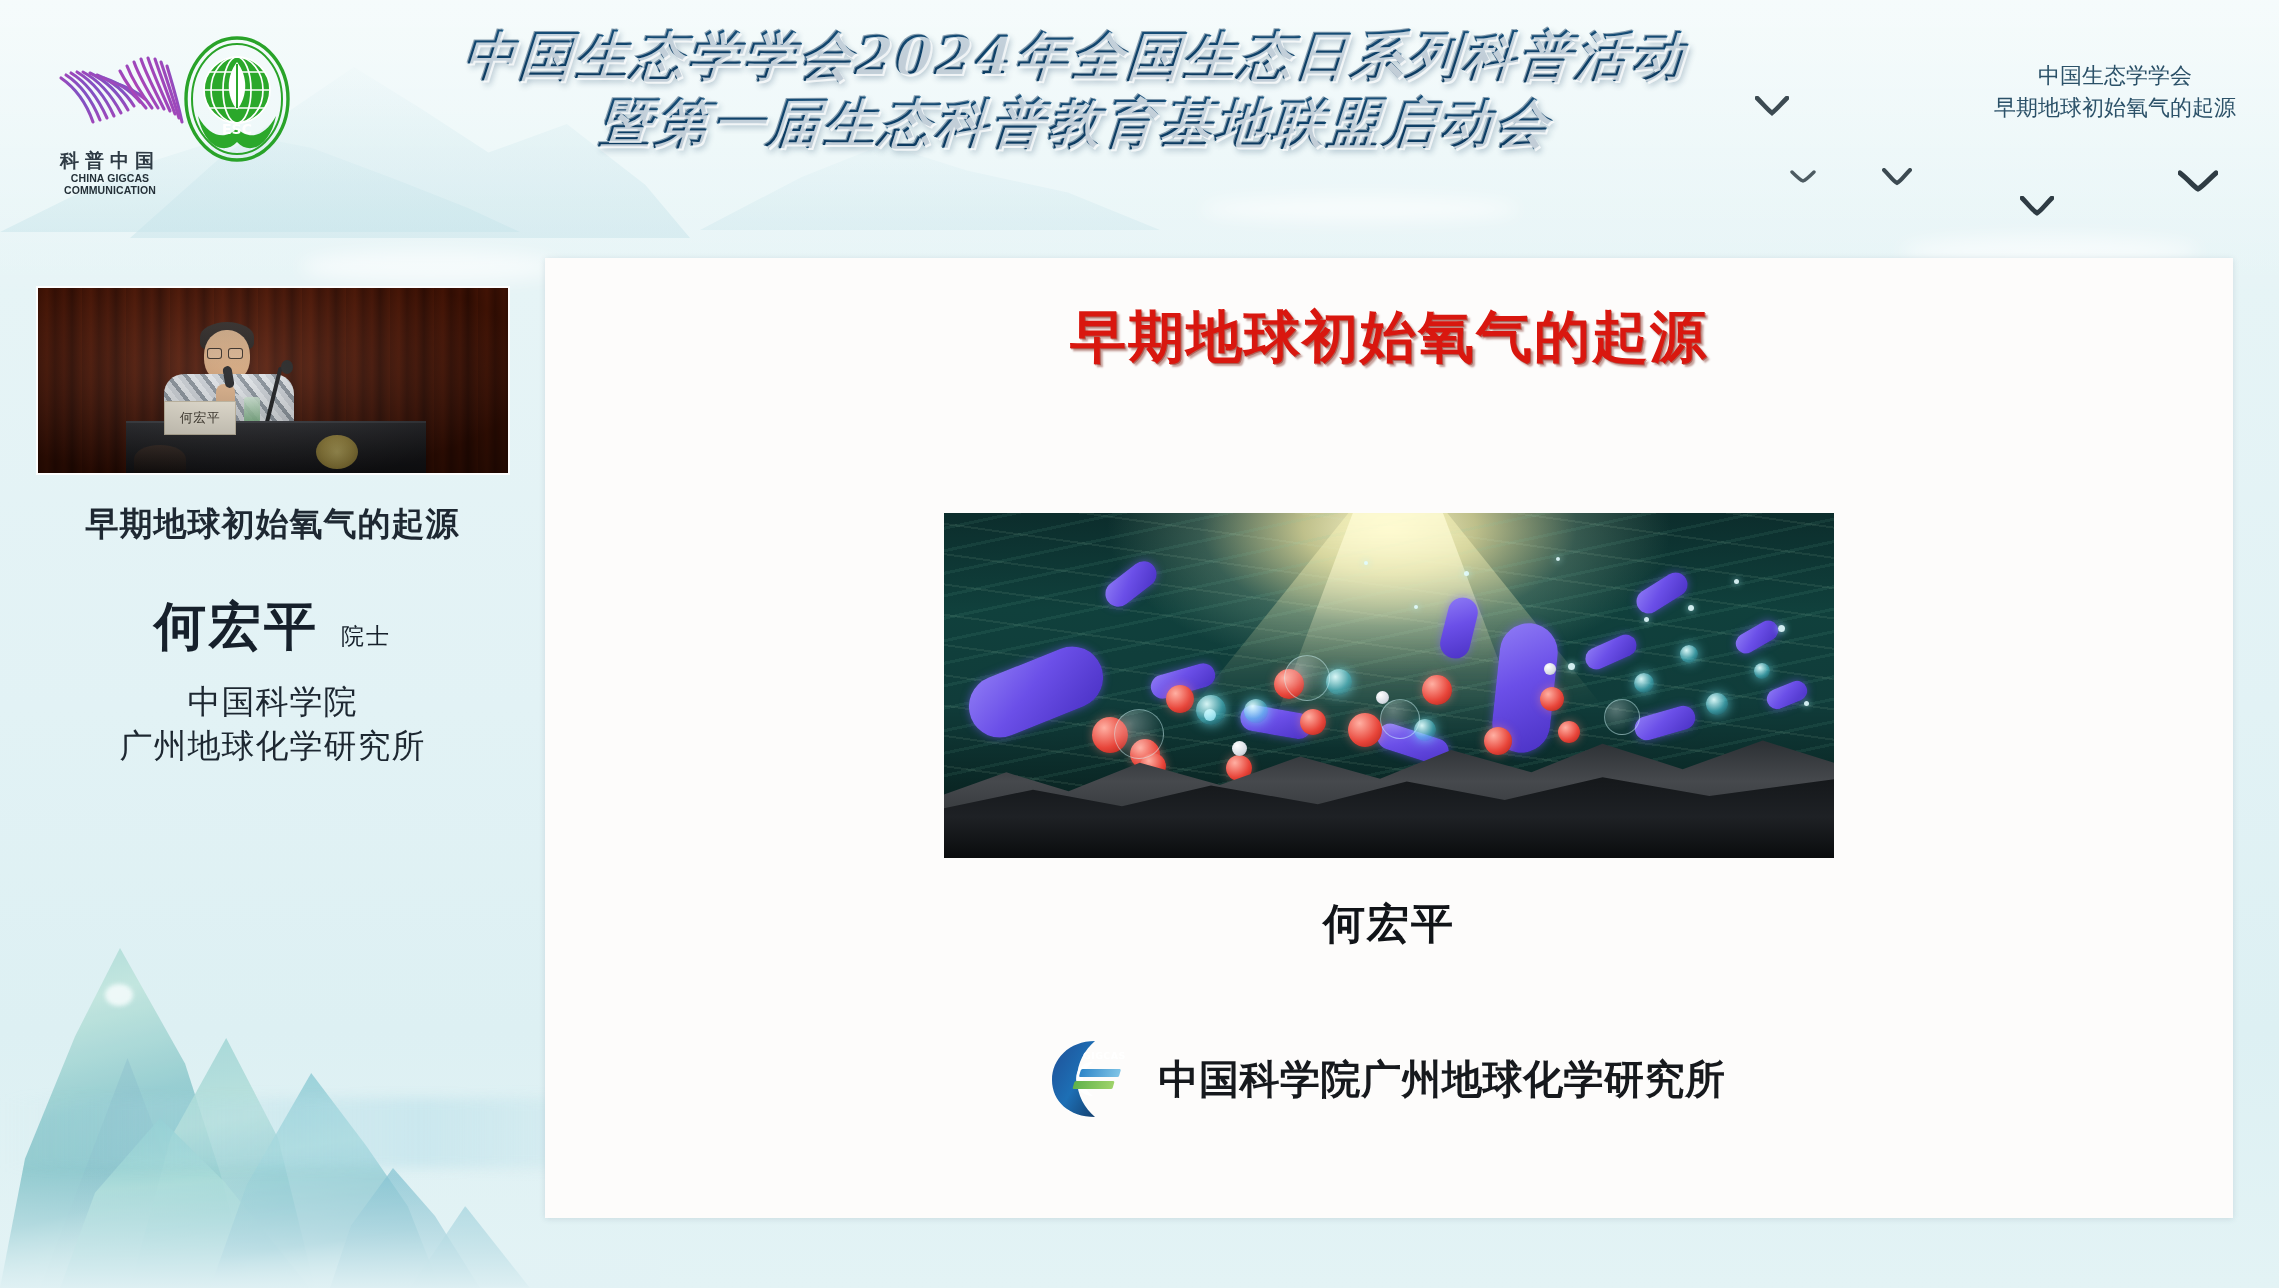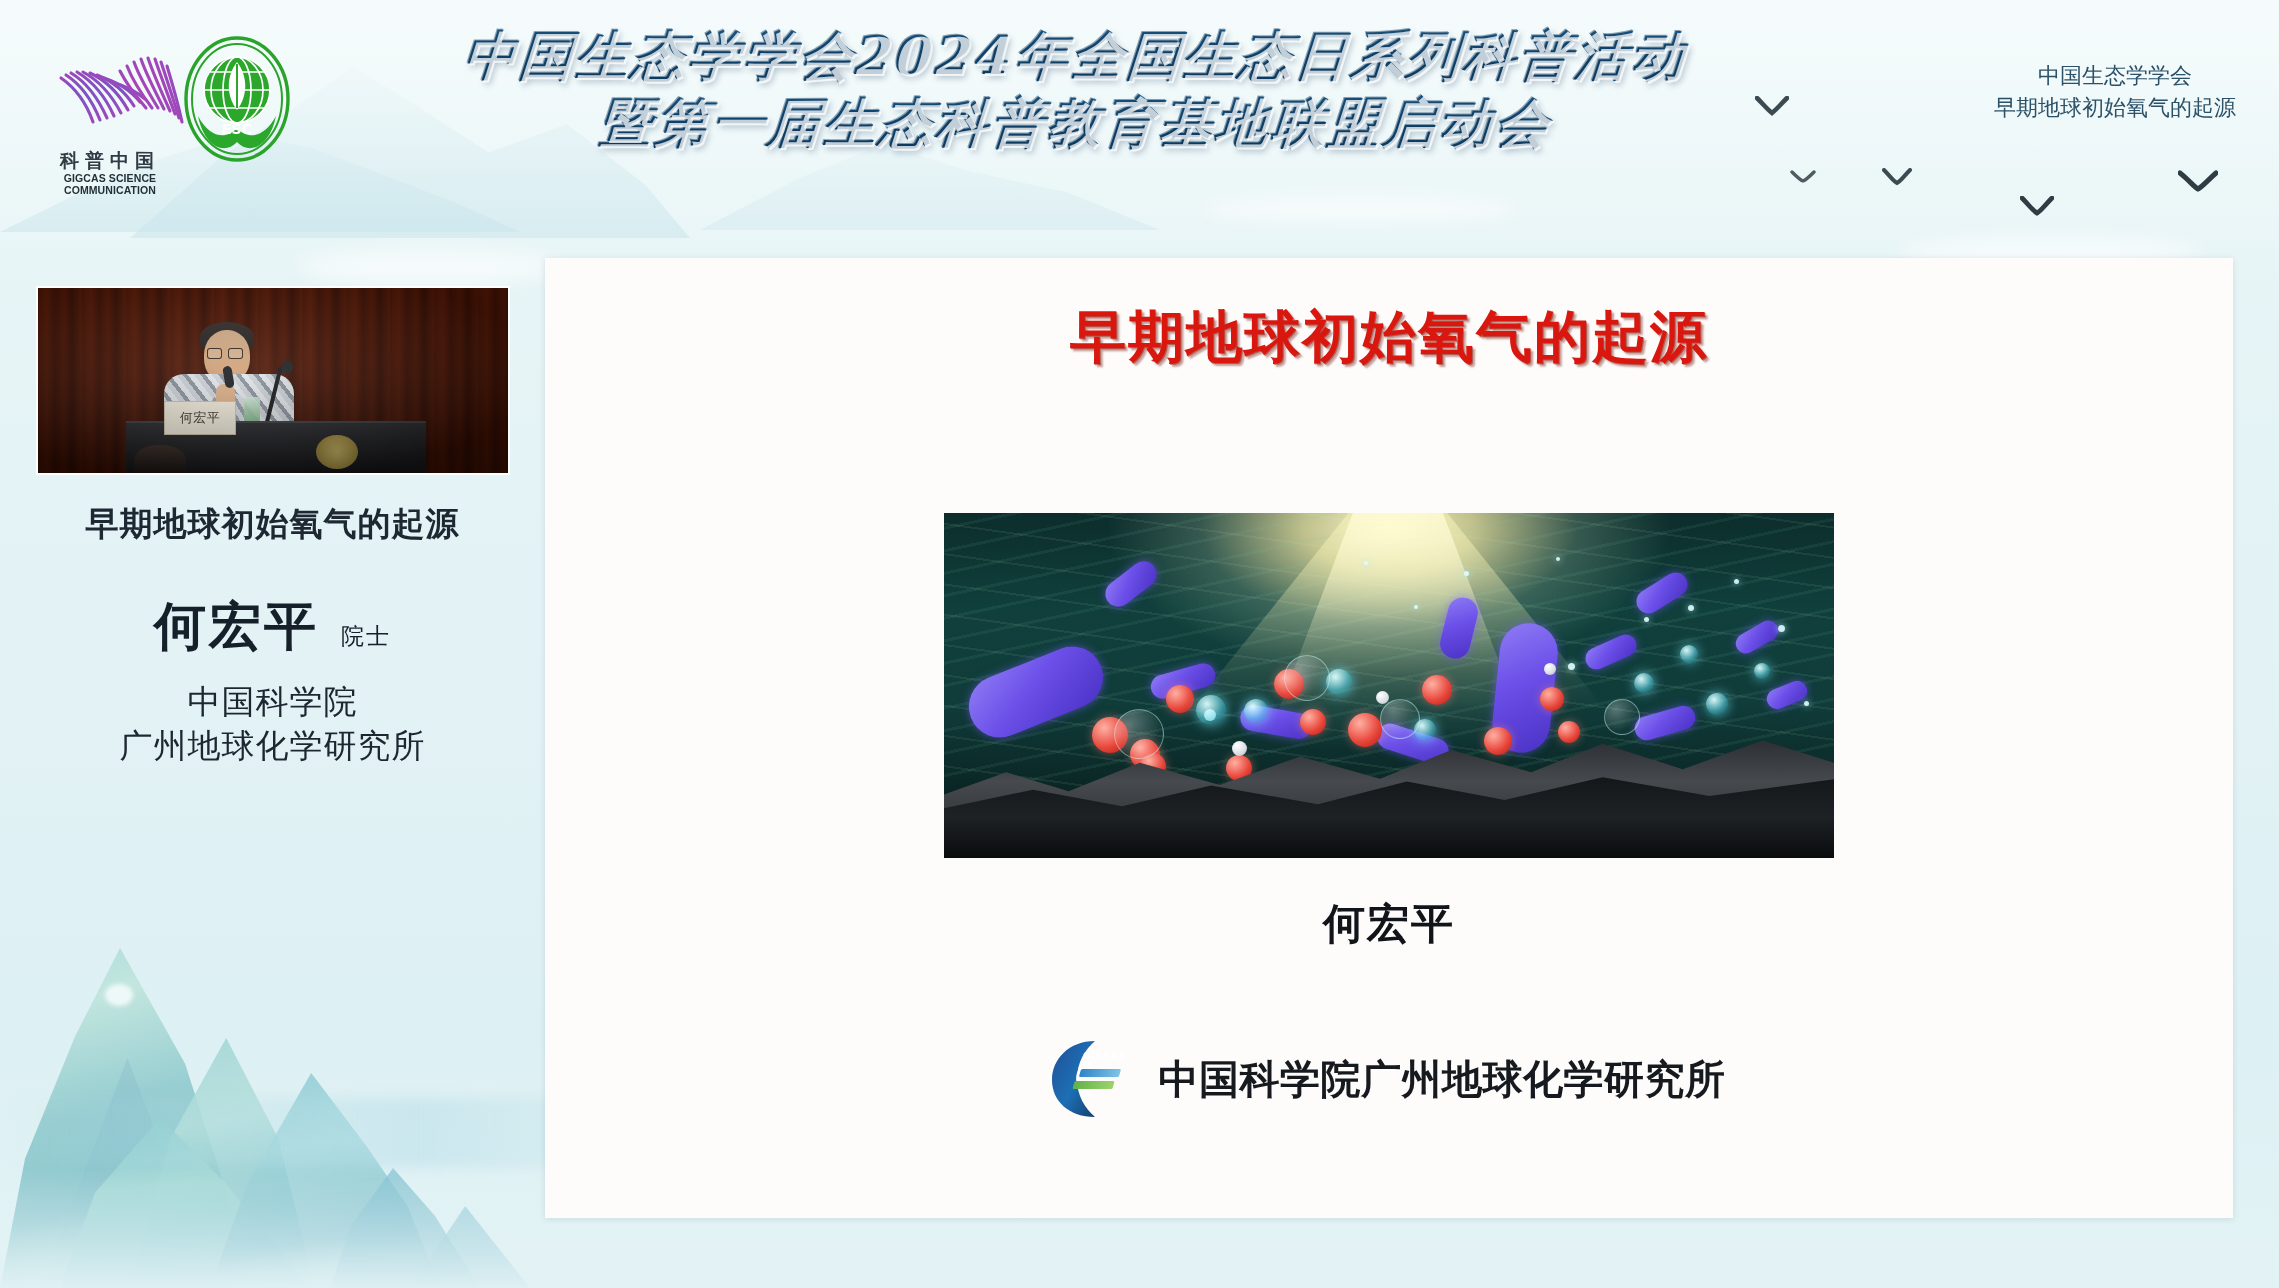--- a/index.html
+++ b/index.html
@@ -438,21 +438,21 @@
           <path d="M104,32 C109,46 117,60 128,78"></path>
           <path d="M111,29 C116,44 124,59 134,79"></path>
           <path d="M118,28 C123,43 130,59 140,81"></path>
           <path d="M125,29 C130,44 136,60 145,84"></path>
           <path d="M131,32 C136,47 141,62 149,88"></path>
           <path d="M137,36 C141,50 146,65 152,92"></path>
         </g>
       </svg>
     </div>
     <div id="kepu-label-cn">科普中国</div>
-    <div id="kepu-label-en">GIGCAS SCIENCE COMMUNICATION</div>
+    <div id="kepu-label-en">CHINA GIGCAS COMMUNICATION</div>
   </div>
 
   <div id="logo-esc">
     <svg width="110" height="130" viewBox="0 0 110 130">
       <ellipse cx="55" cy="65" rx="51" ry="61" fill="none" stroke="#29a329" stroke-width="3.4"></ellipse>
       <ellipse cx="55" cy="65" rx="45" ry="55" fill="none" stroke="#29a329" stroke-width="2"></ellipse>
       <circle cx="55" cy="56" r="33" fill="#2ba82b"></circle>
       <g fill="none" stroke="#ffffff" stroke-width="1.7">
         <circle cx="55" cy="56" r="33"></circle>
         <ellipse cx="55" cy="56" rx="14" ry="33"></ellipse>

